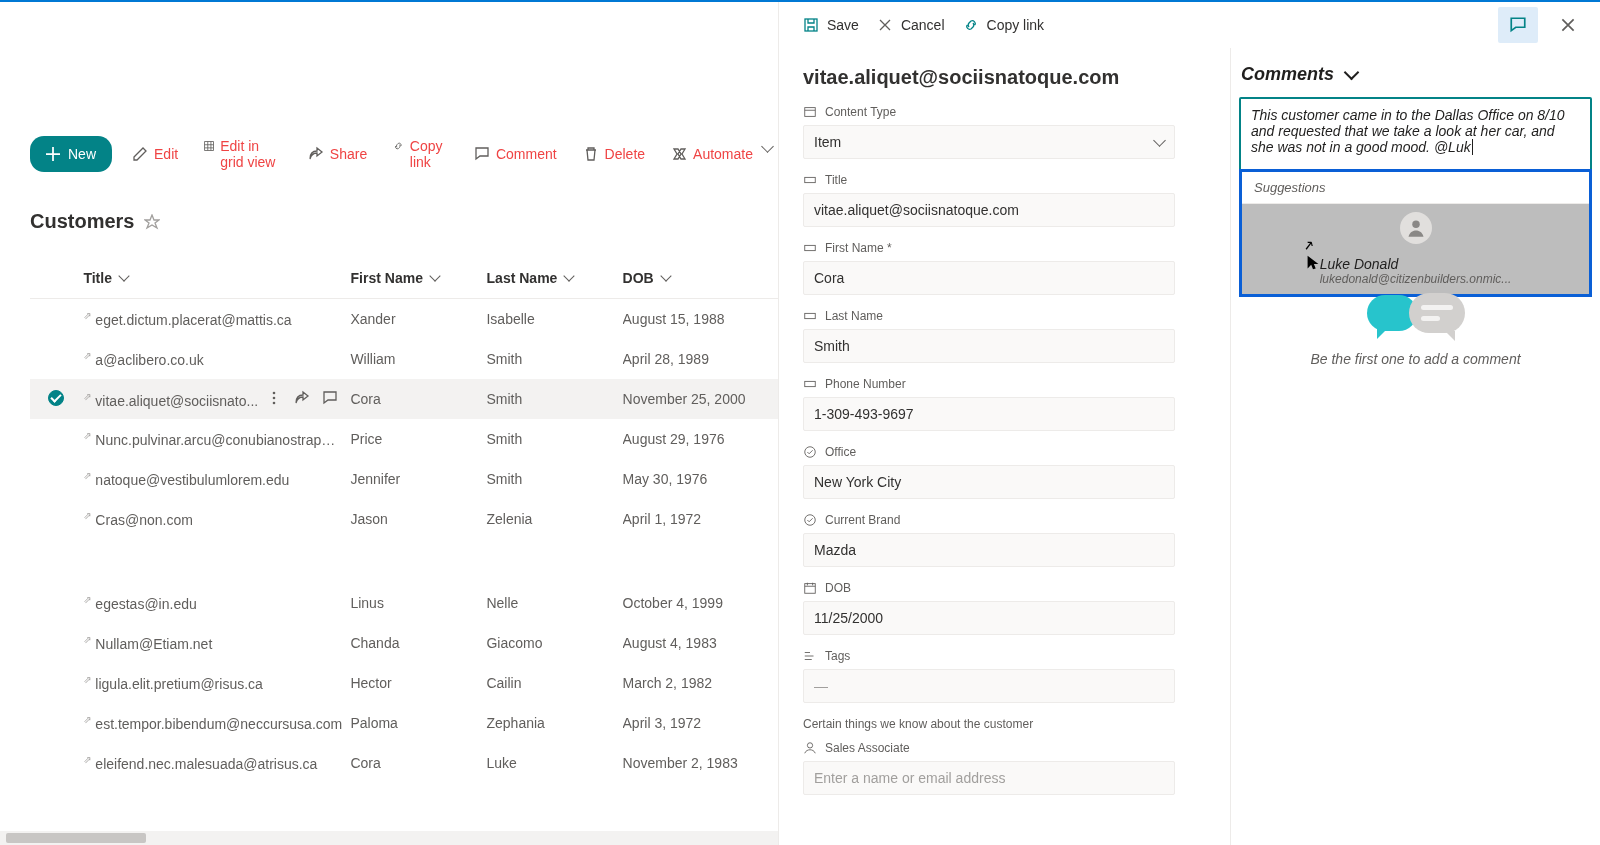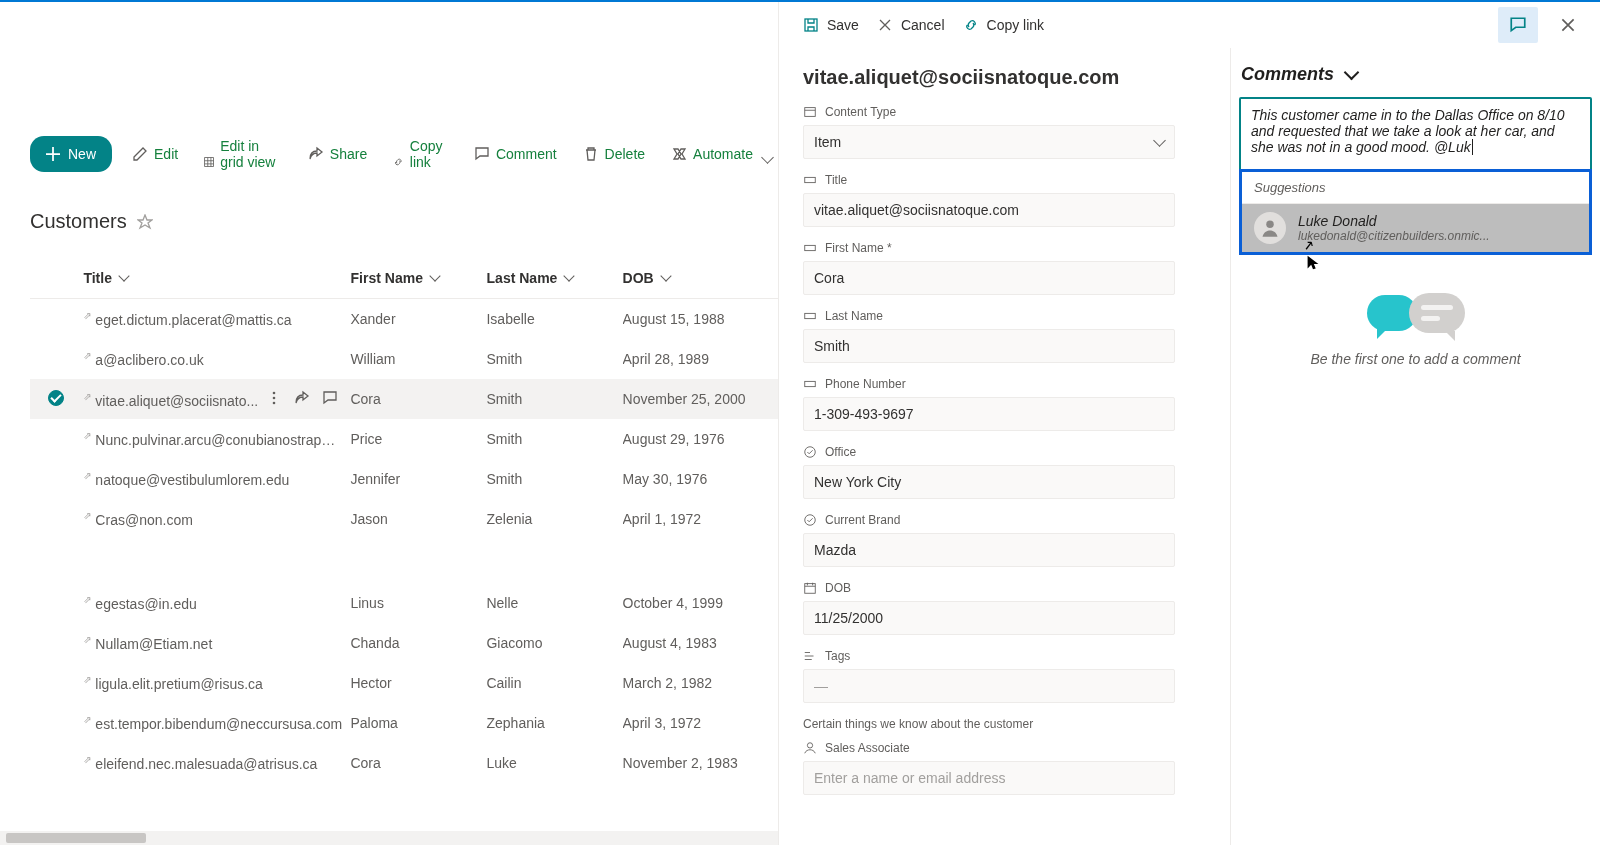--- a/index.html
+++ b/index.html
@@ -4,26 +4,26 @@
 <style>
   * { box-sizing: border-box; margin: 0; padding: 0; font-family: "Segoe UI", Arial, sans-serif; }
   html, body { width: 1600px; height: 845px; overflow: hidden; background: #ffffff; }
   .top-accent { position: absolute; top: 0; left: 0; right: 0; height: 2px; background: #0078d4; }
 
   
   .main { position: absolute; left: 0; top: 2px; width: 778px; height: 843px; background: #fff; }
   .main-toolbar { position: absolute; left: 30px; top: 132px; height: 40px; display: flex; align-items: center; gap: 14px; }
   .btn-new { display: inline-flex; align-items: center; gap: 8px; background: #038387; color: #fff; border: none; height: 36px; padding: 0 16px; font-size: 14px; border-radius: 14px; cursor: pointer; }
   .btn-new svg { width: 14px; height: 14px; }
-  .tb-item { display: inline-flex; align-items: flex-end; gap: 6px; color: #15803d; font-size: 14px; padding: 6px 6px; cursor: pointer; }
+  .tb-item { display: inline-flex; align-items: flex-start; gap: 6px; color: #ef4444; font-size: 14px; padding: 6px 6px; cursor: pointer; }
   .tb-item svg, .tb-item .ico { width: 16px; height: 16px; color: #605e5c; }
   .tb-item.with-chevron::after { content: ""; display: inline-block; width: 8px; height: 8px; border-right: 1px solid #605e5c; border-bottom: 1px solid #605e5c; transform: rotate(45deg); margin-left: 4px; margin-top: -4px; }
 
   .list-title-row { position: absolute; left: 30px; top: 208px; display: flex; align-items: center; gap: 10px; }
-  .list-title { font-size: 20px; font-weight: 400; color: #323130; }
+  .list-title { font-size: 20px; font-weight: 700; color: #323130; }
   .fav-icon { width: 16px; height: 16px; color: #a19f9d; }
 
   .grid { position: absolute; left: 30px; top: 255px; right: 0; }
   .grid-head { display: flex; align-items: center; height: 42px; border-bottom: 1px solid #edebe9; color: #323130; font-size: 14px; font-weight: 600; }
   .col-sel { width: 55px; }
   .col-title { width: 275px; }
   .col-fn { width: 140px; }
   .col-ln { width: 140px; }
   .col-dob { width: 160px; }
   .gh { display: inline-flex; align-items: center; gap: 6px; cursor: pointer; }
@@ -79,21 +79,21 @@
   .comments-head h2 { font-size: 18px; font-weight: 600; color: #201f1e; }
   .comments-head::after { content: ""; width: 9px; height: 9px; border-right: 2px solid #201f1e; border-bottom: 2px solid #201f1e; transform: rotate(45deg); margin-left: 4px; margin-top: -4px; }
 
   .comment-box-wrap { position: relative; }
   .comment-box { width: 100%; border: 2px solid #038387; border-radius: 2px; padding: 8px 10px; font-size: 14px; color: #201f1e; background: #fff; min-height: 76px; outline: none; position: relative; }
   .caret { display: inline-block; width: 1px; height: 16px; background: #201f1e; vertical-align: -3px; margin-left: 1px; animation: blink 1s step-end infinite; }
   @keyframes blink { 50% { opacity: 0; } }
 
   .suggest { position: absolute; left: 0; top: 72px; width: 100%; border: 3px solid #0a5fd6; background: #fff; }
   .suggest-head { padding: 8px 12px; font-size: 13px; color: #605e5c; border-bottom: 1px solid #edebe9; }
-  .suggest-item { display: flex; align-items: center; gap: 12px; padding: 8px 12px; background: #bdbdbd; cursor: pointer; position: relative; }
+  .suggest-item { display: flex; align-items: center; gap: 12px; padding: 8px 12px; background: #bdbdbd; cursor: pointer; position: relative; flex-direction: column; }
   .avatar { width: 32px; height: 32px; border-radius: 50%; background: #e1dfdd; display: inline-flex; align-items: center; justify-content: center; }
   .avatar svg { width: 20px; height: 20px; color: #8a8886; }
   .suggest-name { font-size: 14px; color: #201f1e; }
   .suggest-email { font-size: 12px; color: #605e5c; }
   .cursor-pointer { position: absolute; left: 62px; top: 32px; width: 18px; height: 18px; }
   .cursor-pointer::before { content: "↖"; font-size: 14px; color: #000; transform: scaleX(-1); display:inline-block;}
   .cursor-pointer svg { width: 18px; height: 18px; }
 
   .empty-state { margin-top: 120px; display: flex; flex-direction: column; align-items: center; gap: 18px; }
   .empty-icons { display: flex; align-items: center; }

